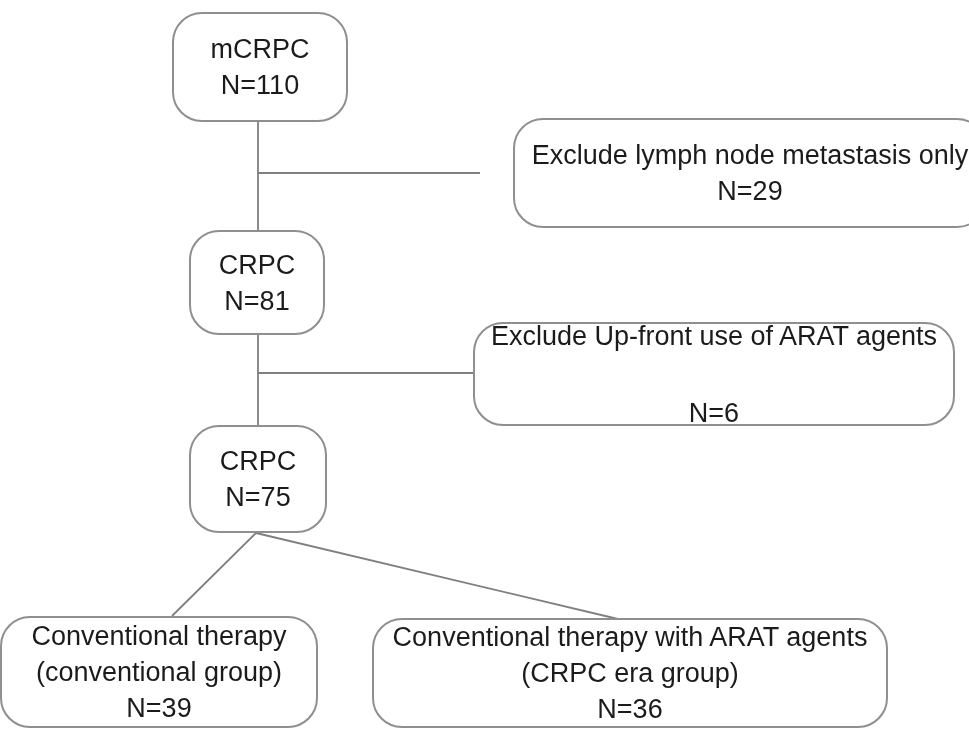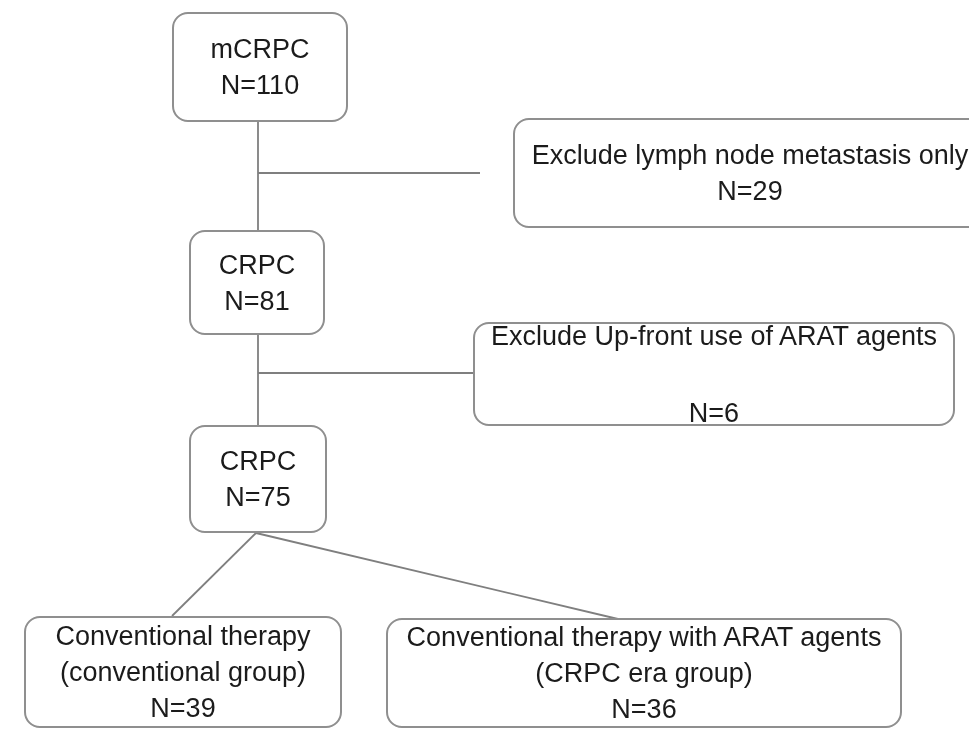--- a/index.html
+++ b/index.html
@@ -23,40 +23,40 @@
     height: 742px;
   }
   #connectors line {
     stroke: var(--line-color, #7f7f7f);
     stroke-width: 1.8;
   }
   .node {
     position: absolute;
     box-sizing: border-box;
     border: 2px solid var(--border-color, #8f8f8f);
-    border-radius: 16px;
+    border-radius: 30px;
     background: #ffffff;
     display: flex;
     flex-direction: column;
     justify-content: center;
     align-items: center;
     text-align: center;
     color: var(--text-color, #1b1b1b);
     font-size: 27px;
     line-height: 36px;
     white-space: nowrap;
   }
   
   #node-mcrpc        { left: 172px; top:  12px; width: 176px; height: 110px; }
   #node-exclude-lymph{ left: 480px; top: 118px; width: 474px; height: 110px; margin-left: 33px; }
   #node-crpc-81      { left: 189px; top: 230px; width: 136px; height: 105px; }
   #node-exclude-arat { left: 473px; top: 322px; width: 482px; height: 104px; gap: 41px; }
   #node-crpc-75      { left: 189px; top: 425px; width: 138px; height: 108px; }
-  #node-conventional { left:  24px; top: 616px; width: 318px; height: 112px; }
-  #node-arat-era     { left: 372px; top: 618px; width: 516px; height: 110px; margin-left: 14px; }
+  #node-conventional { left:  0; top: 616px; width: 318px; height: 112px; }
+  #node-arat-era     { left: 372px; top: 618px; width: 516px; height: 110px; }
 </style>
 </head>
 <body>
 
 <div id="canvas">
 
   <svg id="connectors" xmlns="http://www.w3.org/2000/svg">
     <line x1="258" y1="122" x2="258" y2="230"></line>
     <line x1="258" y1="173" x2="480" y2="173"></line>
     <line x1="258" y1="335" x2="258" y2="425"></line>

